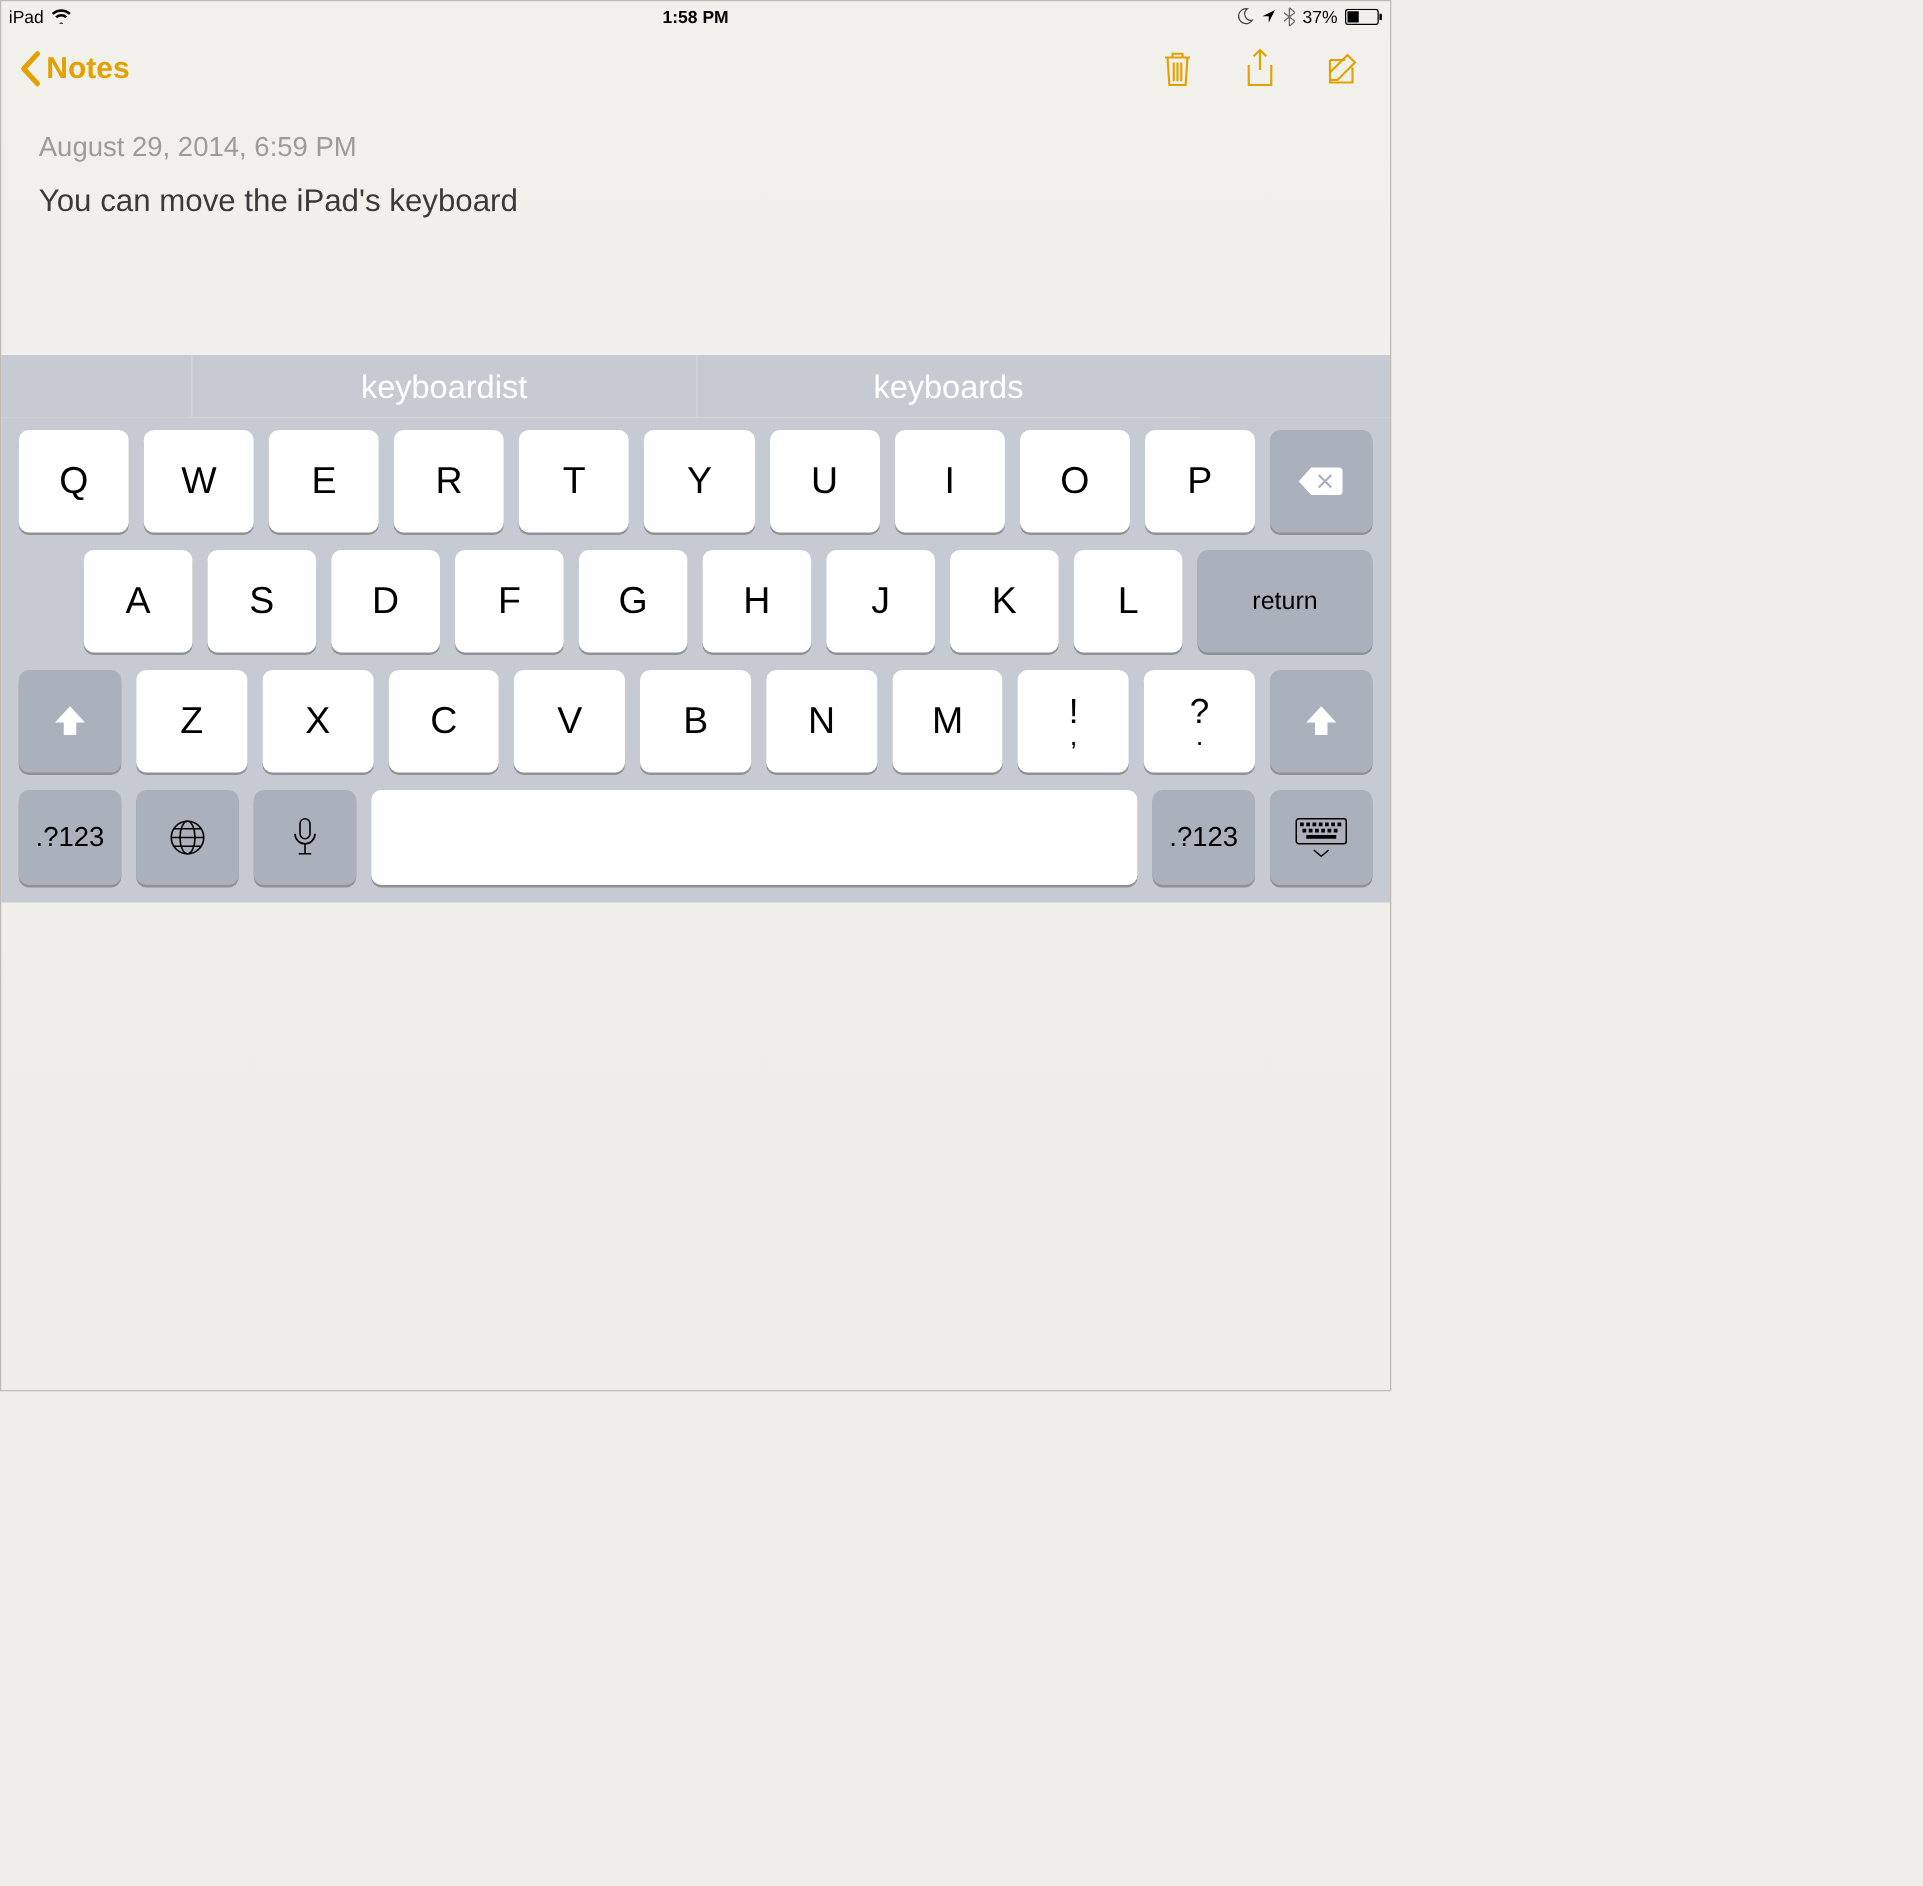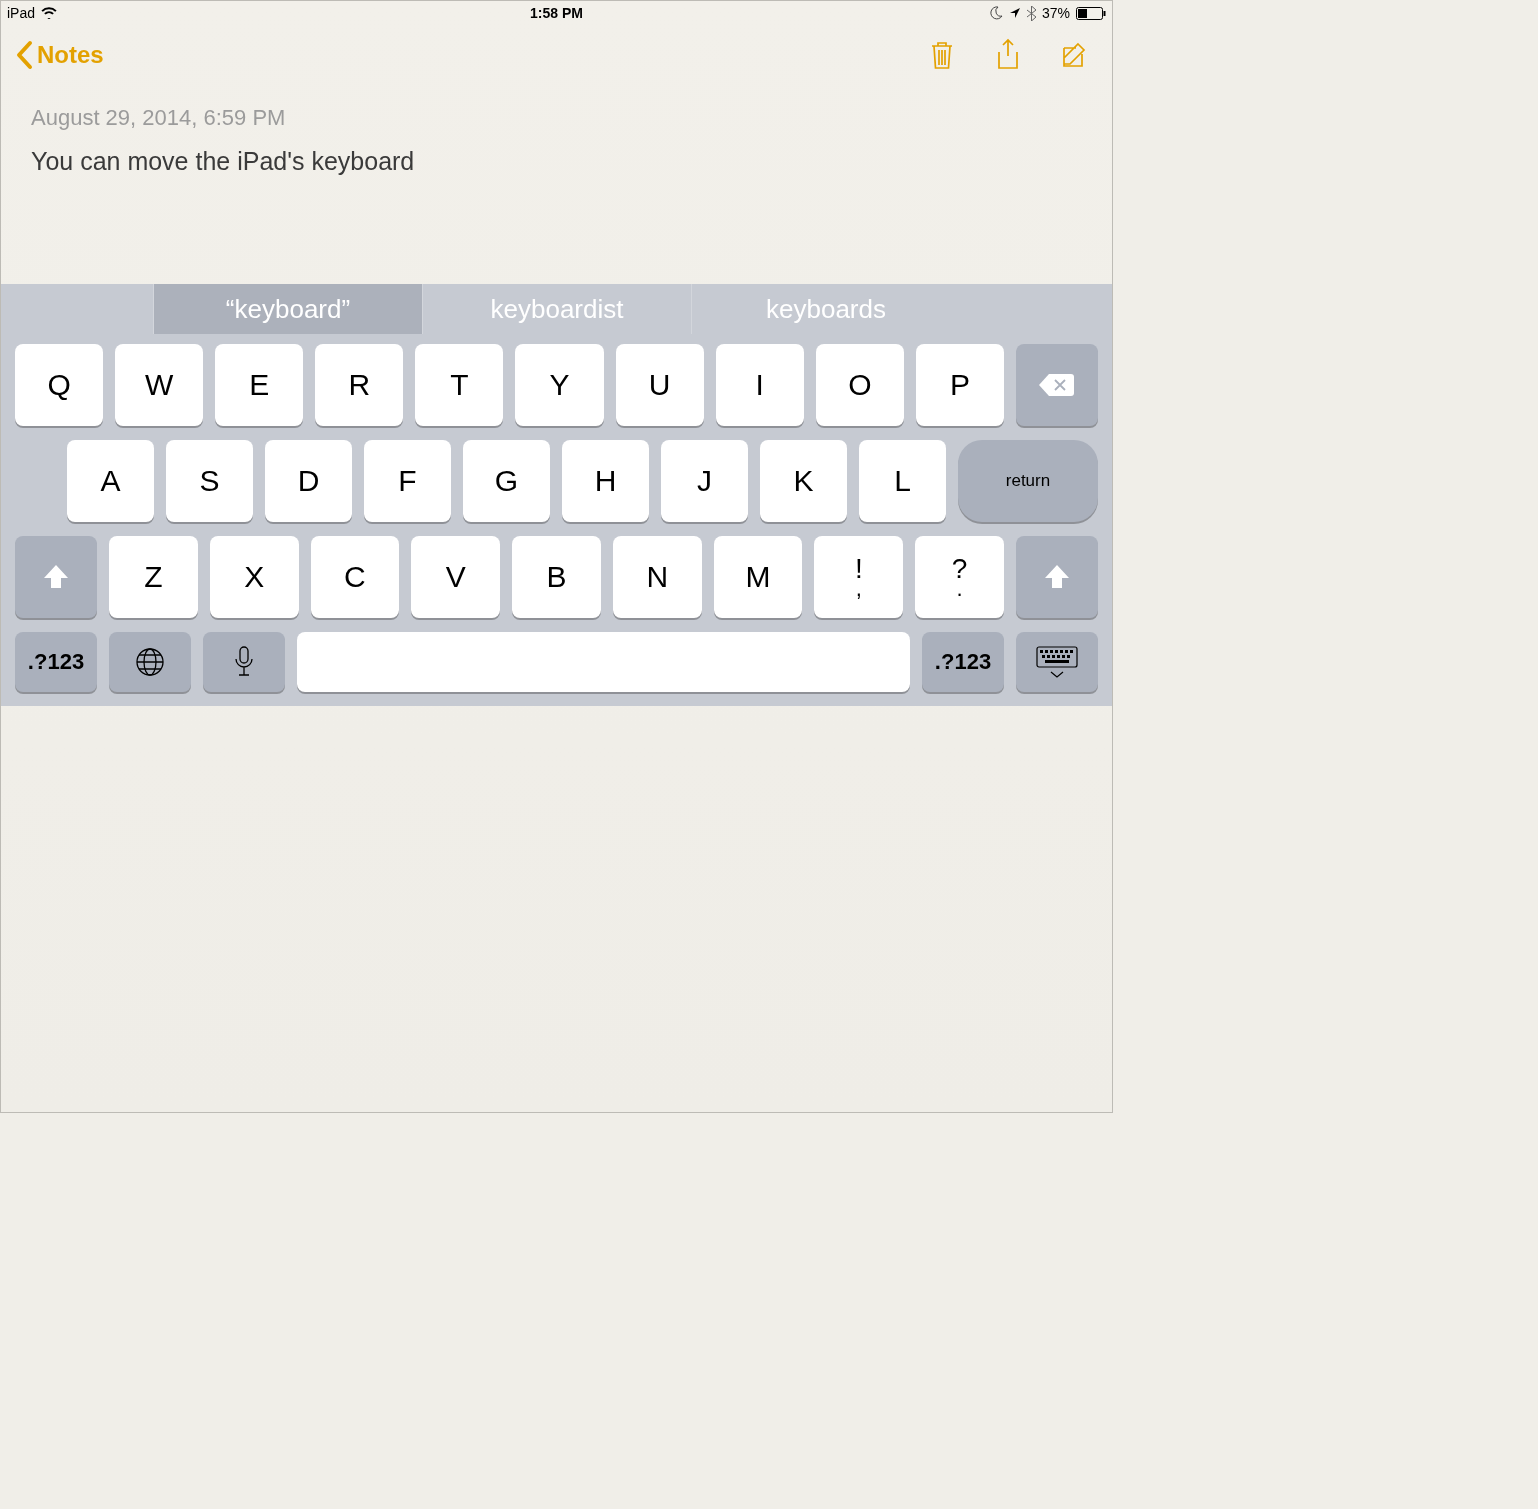--- a/index.html
+++ b/index.html
@@ -104,27 +104,27 @@
       flex: 1 1 0;
       user-select: none;
     }
     .key.gray { background: #aab0bc; }
     .key .stack { display:flex; flex-direction:column; align-items:center; line-height:.9; }
     .key .stack .top { font-size: 28px; }
     .key .stack .bot { font-size: 22px; margin-top: -2px; }
 
     
     .row2-pad-left { flex: 0 0 40px; }
-    .row2-return { flex: 0 0 140px; background:#aab0bc; font-size:17px;border-radius:24px; }
+    .row2-return { flex: 0 0 140px; background:#aab0bc; font-size:20px; }
 
     
     .row3-shift { flex: 0 0 82px; }
 
     
-    .row4 .key { height: 60px; font-weight: bold; }
+    .row4 .key { height: 76px; }
     .row4-num { flex: 0 0 82px; font-size: 22px; }
     .row4-space { flex: 3.6; background:#fff; }
     .row4-num2 { flex: 0 0 82px; font-size: 22px; }
     .row4-hide { flex: 0 0 82px; }
     .row4-globe, .row4-mic { flex: 0 0 82px; }
 
     svg { display:block; }
   </style>
 </head>
 <body>
@@ -198,21 +198,20 @@
 
   <div class="note-area">
     <div class="note-date">August 29, 2014, 6:59 PM</div>
     <div class="note-body">You can move the iPad's keyboard</div>
   </div>
 
   <div class="keyboard-wrap">
 
     <div class="suggest-bar">
       <div class="suggest-pad"></div>
-      <div class="suggest-item active">“keyboard”</div>
       <div class="suggest-item">keyboardist</div>
       <div class="suggest-item">keyboards</div>
       <div class="suggest-pad"></div>
     </div>
 
     <div class="keyboard">
 
       <div class="kb-row">
         <div class="key">Q</div>
         <div class="key">W</div>

